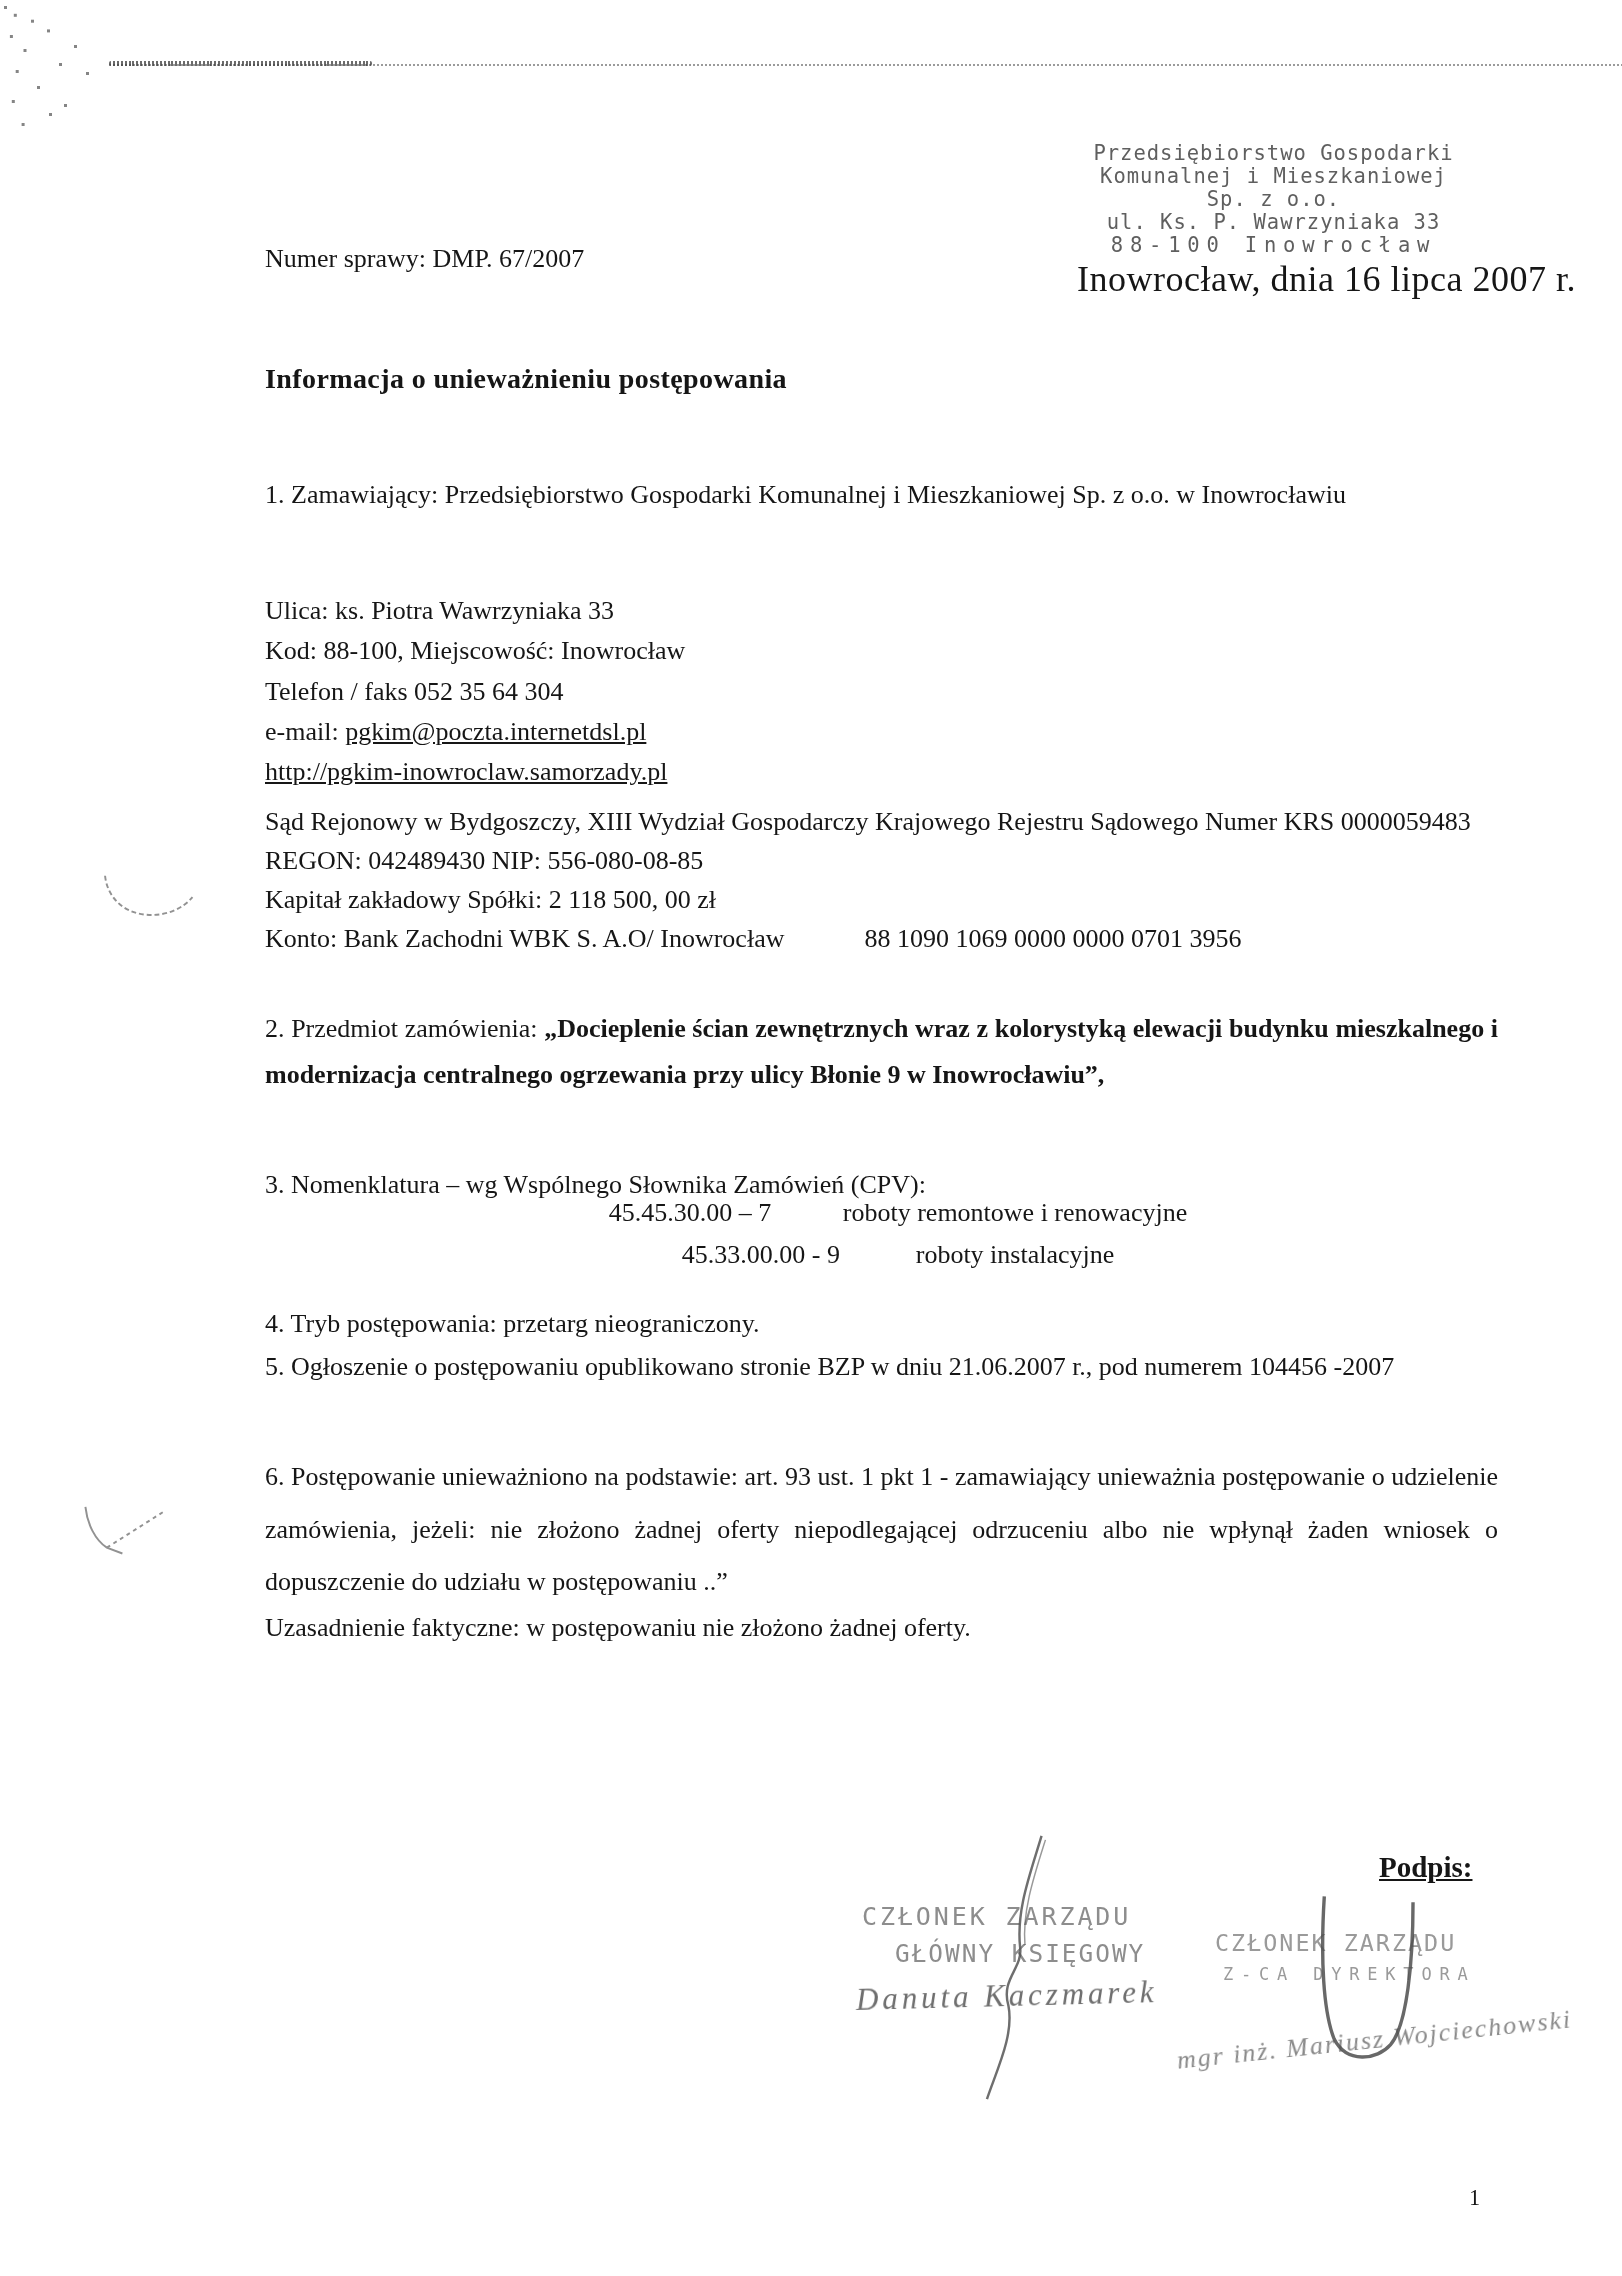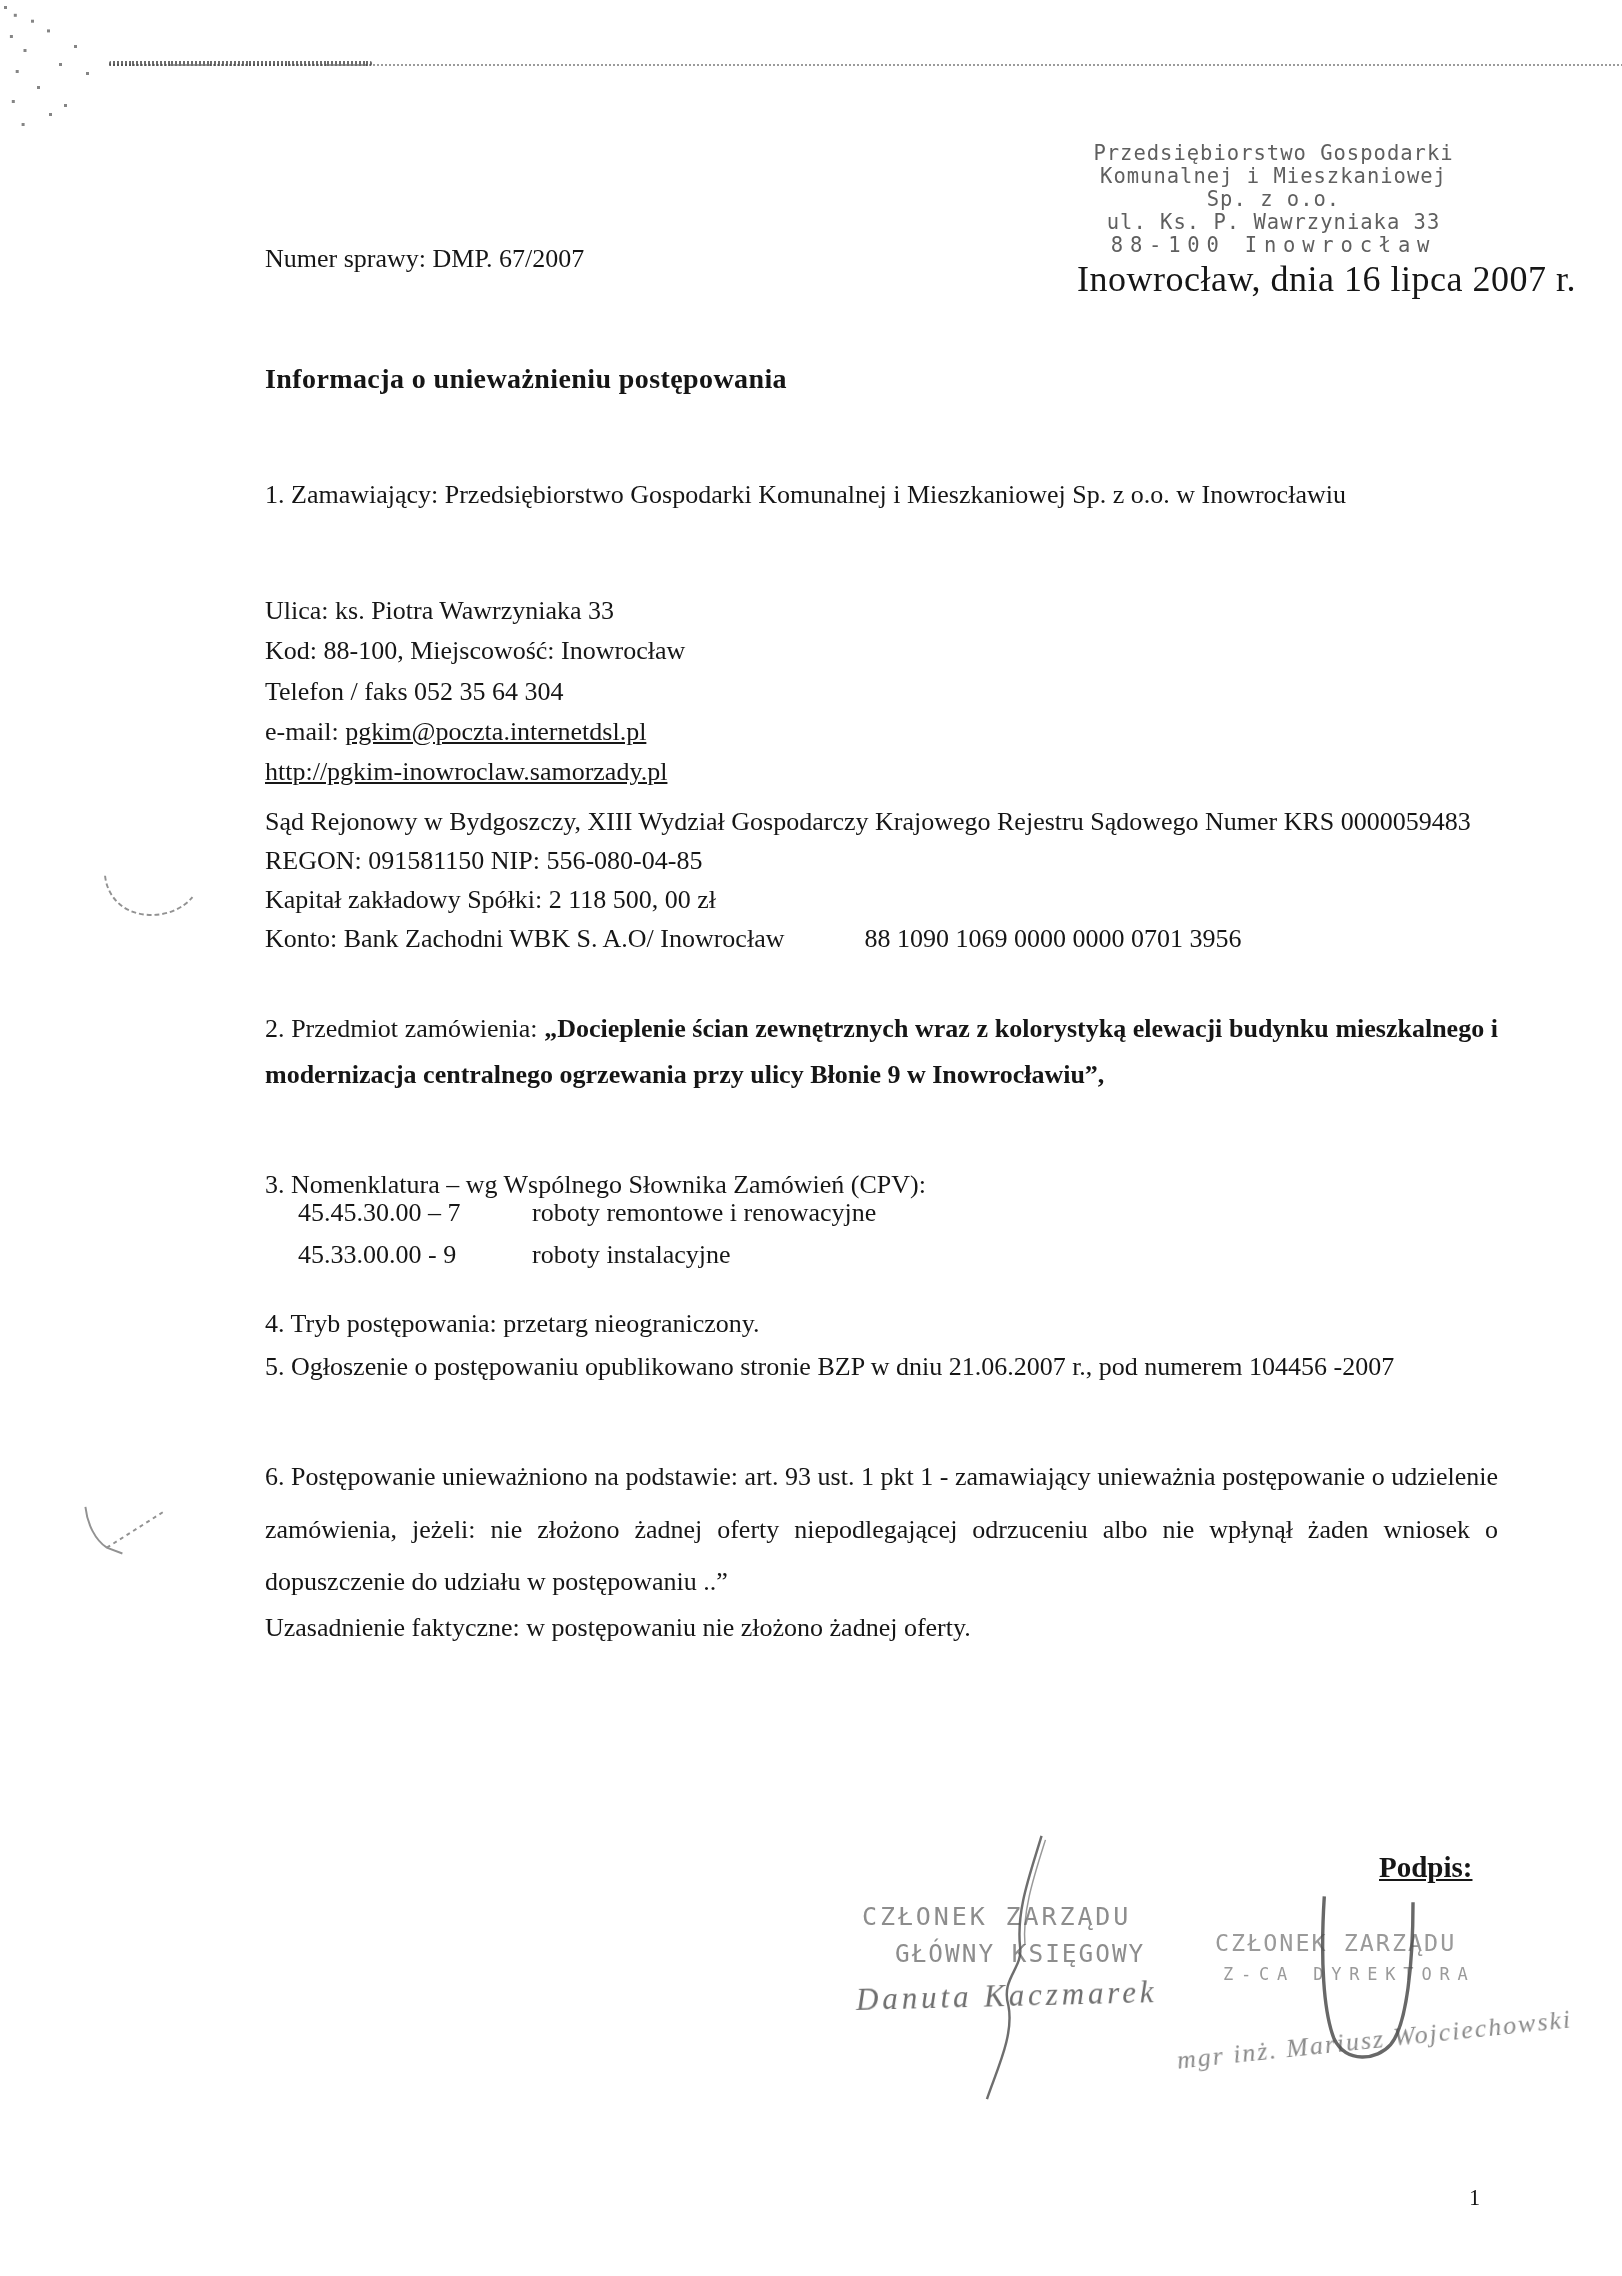--- a/index.html
+++ b/index.html
@@ -53,21 +53,21 @@
   .b-p1{top:474px;}
   .b-address{top:591px;line-height:1.55;}
   .b-registry{top:802px;line-height:1.5;}
   .b-p2{top:1006px;text-align:justify;line-height:1.75;}
   .b-p3{top:1164px;}
   .b-cpv{top:1192px;}
   .b-p45{top:1303px;line-height:1.65;}
   .b-p6{top:1451px;text-align:justify;line-height:2.02;}
   .b-p7{top:1607px;}
   .underlined{text-decoration:underline;}
-  .cpv-row{display:flex;padding-left:33px;}
+  .cpv-row{display:flex;padding-left:33px;justify-content:center;}
   .cpv-code{width:234px;flex:0 0 auto;}
   .konto-number{display:inline-block;margin-left:80px;}
   .bold{font-weight:700;}
   
   .podpis-label{position:absolute;left:1379px;top:1851px;font-size:29px;font-weight:600;text-decoration:underline;}
   .stamp-text{
     position:absolute;
     font-family:"DejaVu Sans Mono", monospace;
     color:#8d8d8d;white-space:nowrap;filter:blur(0.3px);
   }
@@ -111,21 +111,21 @@
   <div class="block b-address">
     <div>Ulica: ks. Piotra Wawrzyniaka 33</div>
     <div>Kod: 88-100, Miejscowość: Inowrocław</div>
     <div>Telefon / faks 052 35 64 304</div>
     <div><span>e-mail: </span><span class="underlined">pgkim@poczta.internetdsl.pl</span></div>
     <div><span class="underlined">http://pgkim-inowroclaw.samorzady.pl</span></div>
   </div>
 
   <div class="block b-registry">
     <div>Sąd Rejonowy w Bydgoszczy, XIII Wydział Gospodarczy Krajowego Rejestru Sądowego Numer KRS 0000059483</div>
-    <div>REGON: 091581150 NIP: 556-080-04-85</div>
+    <div>REGON: 042489430 NIP: 556-080-08-85</div>
     <div>Kapitał zakładowy Spółki: 2 118 500, 00 zł</div>
     <div><span>Konto: Bank Zachodni WBK S. A.O/ Inowrocław</span><span class="konto-number">88 1090 1069 0000 0000 0701 3956</span></div>
   </div>
 
   <div class="block b-p2"><span>2. Przedmiot zamówienia: </span><span class="bold">„Docieplenie ścian zewnętrznych wraz z kolorystyką elewacji budynku mieszkalnego i modernizacja centralnego ogrzewania przy ulicy Błonie 9 w Inowrocławiu”,</span></div>
 
   <div class="block b-p3">3.  Nomenklatura – wg Wspólnego Słownika Zamówień (CPV):</div>
 
   <div class="block b-cpv">
     <div class="cpv-row">

